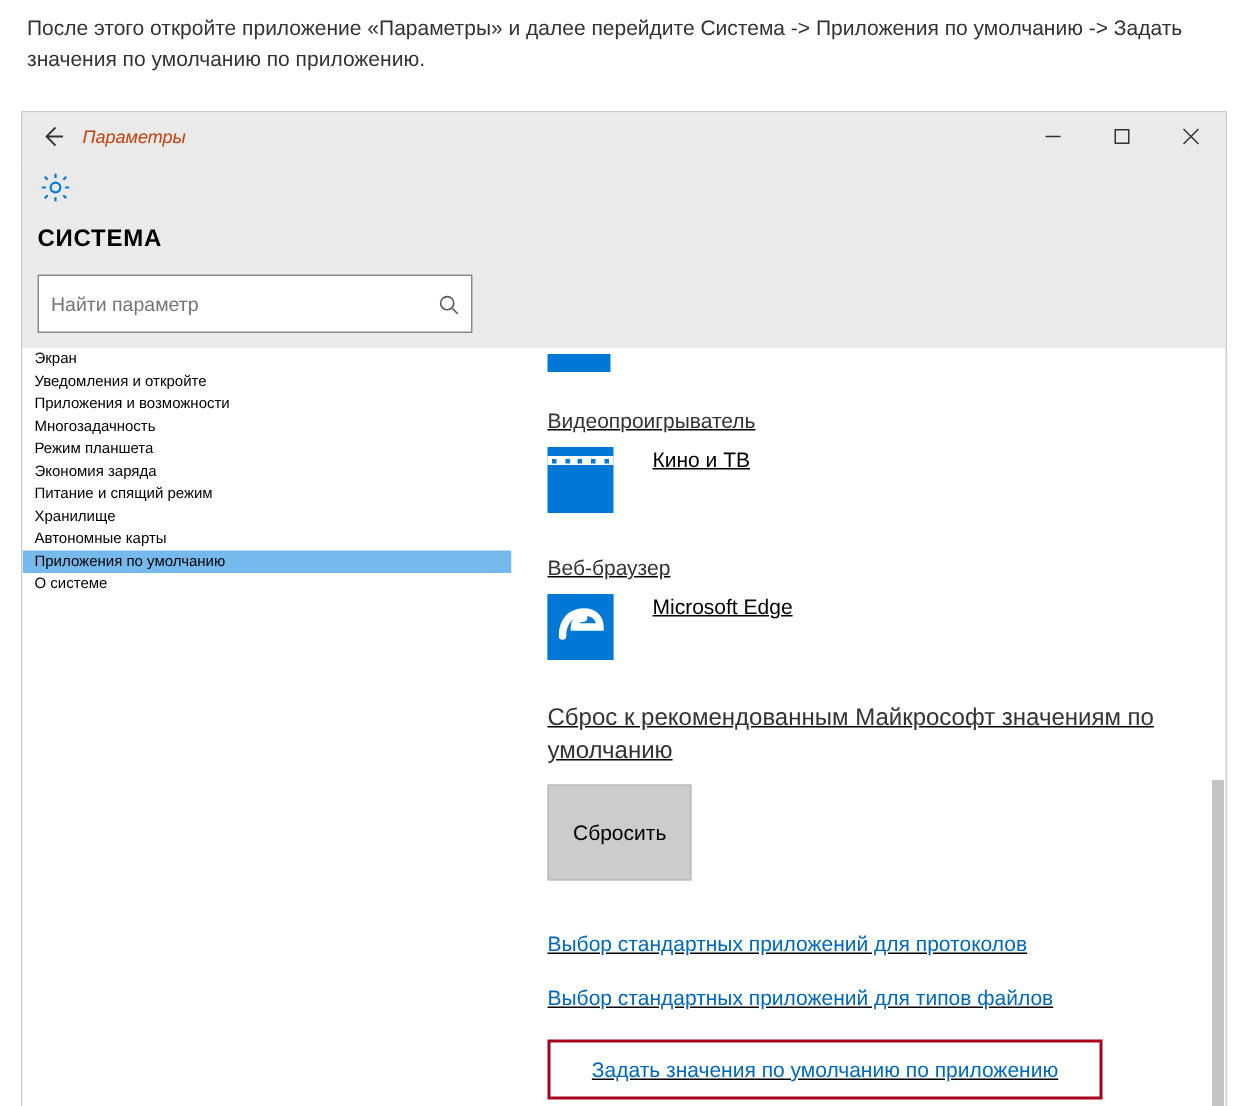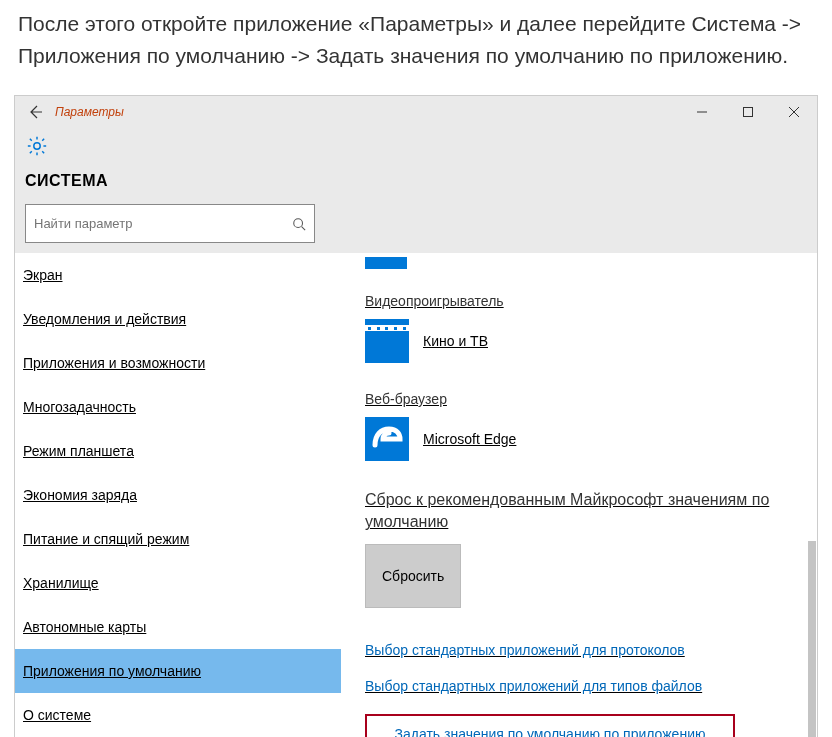--- a/index.html
+++ b/index.html
@@ -1,21 +1,21 @@
 <!DOCTYPE html>
 <html><head>
   <meta charset="utf-8">
   <style>
     * { box-sizing: border-box; margin: 0; padding: 0; }
     body { font-family: 'Segoe UI', Tahoma, sans-serif; background: #fff; width: 832px; }
     
     .instruction {
       padding: 8px 18px 24px;
       color: #333;
-      font-size: 21px;
+      font-size: 14px;
       line-height: 1.5;
     }
     
     .window {
       margin: 0 14px;
       border: 1px solid #ccc;
       background: #fff;
       position: relative;
     }
     
@@ -86,25 +86,24 @@
       height: 556px;
       position: relative;
     }
     
     .sidebar {
       width: 326px;
       background: #fff;
       overflow-y: auto;
     }
     .navitem {
-      padding: 14px 8px;
-      font-size: 14px;
+      padding: 2px 8px;
+      font-size: 10px;
       color: #000;
       cursor: pointer;
-      text-decoration: underline;
     }
     .navitem.selected {
       background: #76b9ed;
     }
     .navitem:last-child { margin-bottom: 0; }
     
     .content {
       flex: 1;
       padding: 4px 24px 24px 24px;
       position: relative;
@@ -120,22 +119,21 @@
     }
     
     .section-label {
       font-size: 14px;
       color: #333;
       margin-bottom: 10px;
     }
     
     .approw {
       display: flex;
-      align-items: center;
-      gap: 14px;
+      gap: 26px;
       margin-bottom: 28px;
     }
     .app-icon {
       width: 44px;
       height: 44px;
       background: #0078d7;
       display: flex;
       align-items: center;
       justify-content: center;
       flex-shrink: 0;
@@ -254,21 +252,21 @@
         <circle cx="7" cy="7" r="5"></circle>
           <path d="M11 11l4 4"></path>
       </svg>
     </div>
   </div>
 
   <div class="body">
 
     <div class="sidebar">
       <div class="navitem">Экран</div>
-      <div class="navitem">Уведомления и действия</div>
+      <div class="navitem">Уведомления и откройте</div>
       <div class="navitem">Приложения и возможности</div>
       <div class="navitem">Многозадачность</div>
       <div class="navitem">Режим планшета</div>
       <div class="navitem">Экономия заряда</div>
       <div class="navitem">Питание и спящий режим</div>
       <div class="navitem">Хранилище</div>
       <div class="navitem">Автономные карты</div>
       <div class="navitem selected">Приложения по умолчанию</div>
       <div class="navitem">О системе</div>
     </div>

